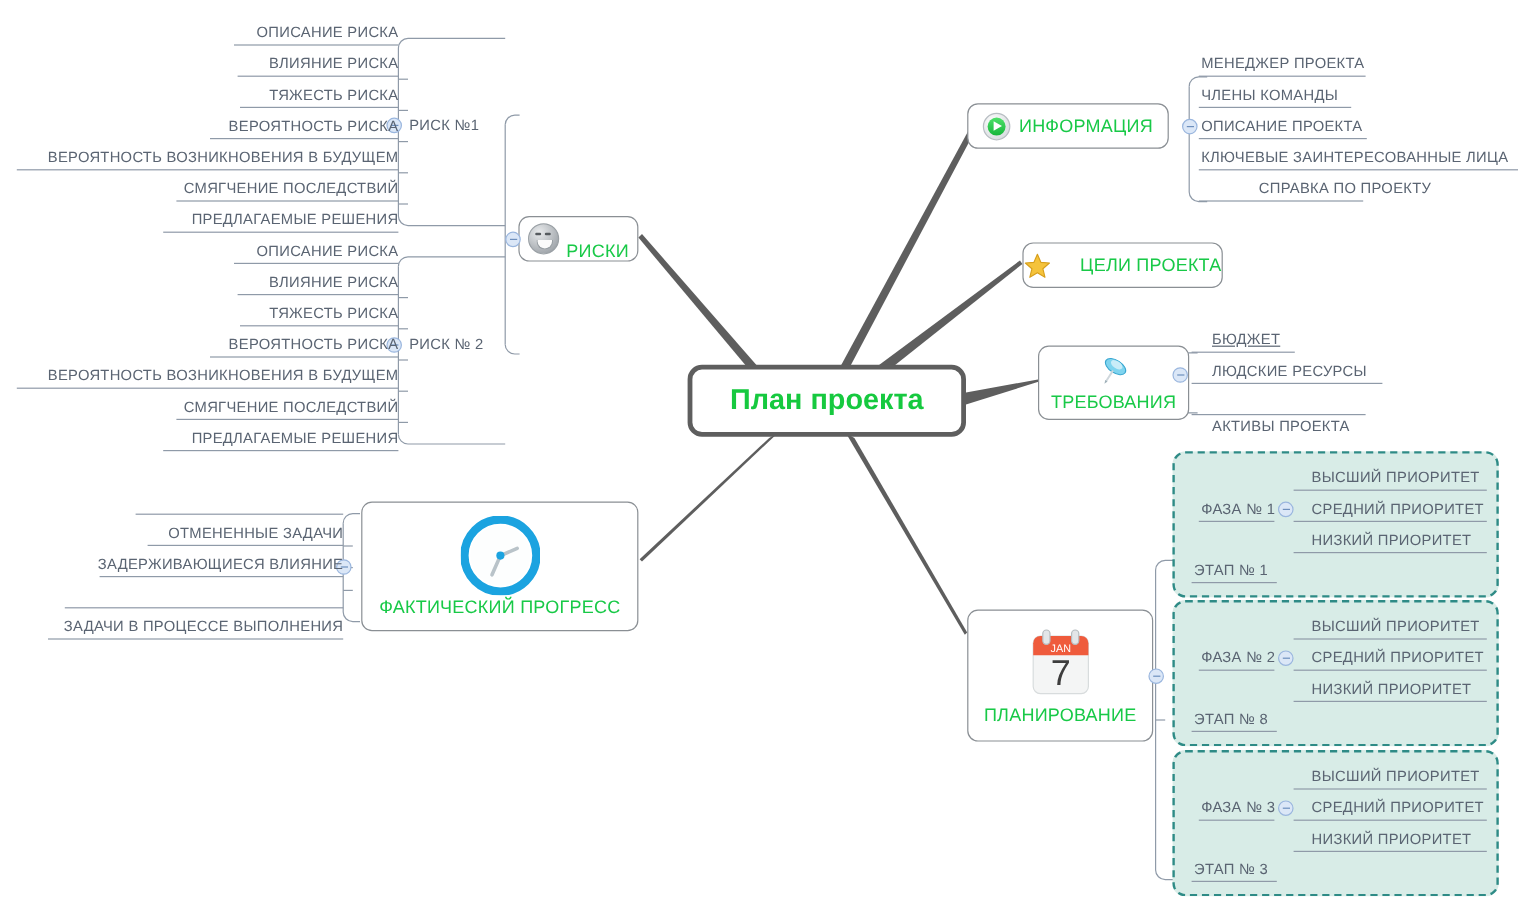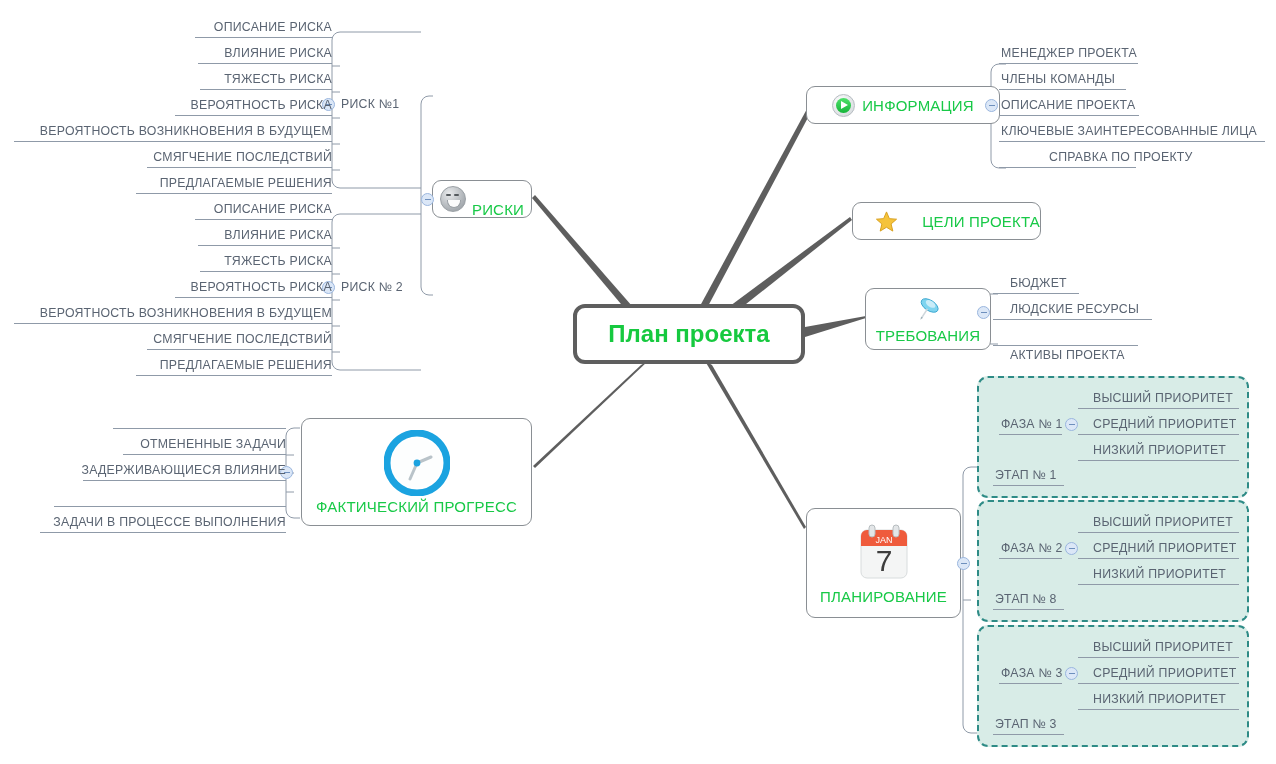--- a/index.html
+++ b/index.html
@@ -243,21 +243,21 @@
 
   <div class="leaf r" style="left:10px;top:306px;width:322px;">ВЕРОЯТНОСТЬ ВОЗНИКНОВЕНИЯ В БУДУЩЕМ</div>
   <div class="uline" style="left:14px;top:323px;width:318px;"></div>
 
   <div class="leaf r" style="left:20px;top:332px;width:312px;">СМЯГЧЕНИЕ ПОСЛЕДСТВИЙ</div>
   <div class="uline" style="left:147px;top:349px;width:185px;"></div>
 
   <div class="leaf r" style="left:20px;top:358px;width:312px;">ПРЕДЛАГАЕМЫЕ РЕШЕНИЯ</div>
   <div class="uline" style="left:136px;top:375px;width:196px;"></div>
 
-  <div class="node" style="left:806px;top:86px;width:194px;height:38px;gap:7px;">
+  <div class="node" style="left:806px;top:86px;width:168px;height:38px;gap:7px;">
     <span class="ico ico-play">
         <i></i>
       </span>
     <span class="lbl" style="font-size:15px;">ИНФОРМАЦИЯ</span>
   </div>
   <div class="tog" style="left:985px;top:99px;"></div>
 
   <div class="leaf l" style="left:1001px;top:46px;">МЕНЕДЖЕР ПРОЕКТА</div>
   <div class="uline" style="left:999px;top:63px;width:139px;"></div>
 
@@ -266,21 +266,21 @@
 
   <div class="leaf l" style="left:1001px;top:98px;">ОПИСАНИЕ ПРОЕКТА</div>
   <div class="uline" style="left:999px;top:115px;width:140px;"></div>
 
   <div class="leaf l" style="left:1001px;top:124px;">КЛЮЧЕВЫЕ ЗАИНТЕРЕСОВАННЫЕ ЛИЦА</div>
   <div class="uline" style="left:999px;top:141px;width:266px;"></div>
 
   <div class="leaf l" style="left:1001px;top:150px;margin-left:48px;">СПРАВКА ПО ПРОЕКТУ</div>
   <div class="uline" style="left:999px;top:167px;width:137px;"></div>
 
-  <div class="node" style="left:852px;top:202px;width:189px;height:38px;gap:24px;justify-content:flex-end;">
+  <div class="node" style="left:852px;top:202px;width:167px;height:38px;gap:24px;">
     <span class="ico ico-star">
       <svg viewBox="0 0 24 24" width="23" height="23" aria-hidden="true">
         <polygon points="12,2 15,9 22.5,9.6 16.8,14.6 18.6,22 12,18 5.4,22 7.2,14.6 1.5,9.6 9,9" fill="#f6c game" style="fill:#f5c33b;stroke:#d79f1c;stroke-width:1;stroke-linejoin:round"></polygon>
       </svg>
     </span>
     <span class="lbl" style="font-size:15px;">ЦЕЛИ ПРОЕКТА</span>
   </div>
 
   <div class="node stack" style="left:865px;top:288px;width:126px;height:62px;">
     <span class="ico ico-pin">
@@ -290,21 +290,21 @@
           <ellipse cx="15" cy="8.2" rx="5.4" ry="3" fill="#c9ecf8"></ellipse>
           <rect x="14.2" y="14" width="1.6" height="11" fill="#cfd7dc"></rect>
           <polygon points="15,27 13.9,24 16.1,24" fill="#9fb0b8"></polygon>
         </g>
       </svg>
     </span>
     <span class="lbl">ТРЕБОВАНИЯ</span>
   </div>
   <div class="tog" style="left:977px;top:306px;"></div>
 
-  <div class="leaf l" style="left:1010px;top:276px;">БЮДЖЕТ</div>
+  <div class="leaf l" style="left:1010px;top:276px;text-decoration:underline;">БЮДЖЕТ</div>
   <div class="uline" style="left:993px;top:293px;width:86px;"></div>
 
   <div class="leaf l" style="left:1010px;top:302px;">ЛЮДСКИЕ РЕСУРСЫ</div>
   <div class="uline" style="left:993px;top:319px;width:159px;"></div>
 
   <div class="leaf l" style="left:1010px;top:348px;">АКТИВЫ ПРОЕКТА</div>
   <div class="uline" style="left:993px;top:345px;width:145px;"></div>
 
   <div class="node stack" style="left:301px;top:418px;width:231px;height:108px;">
     <span class="ico ico-clock">

